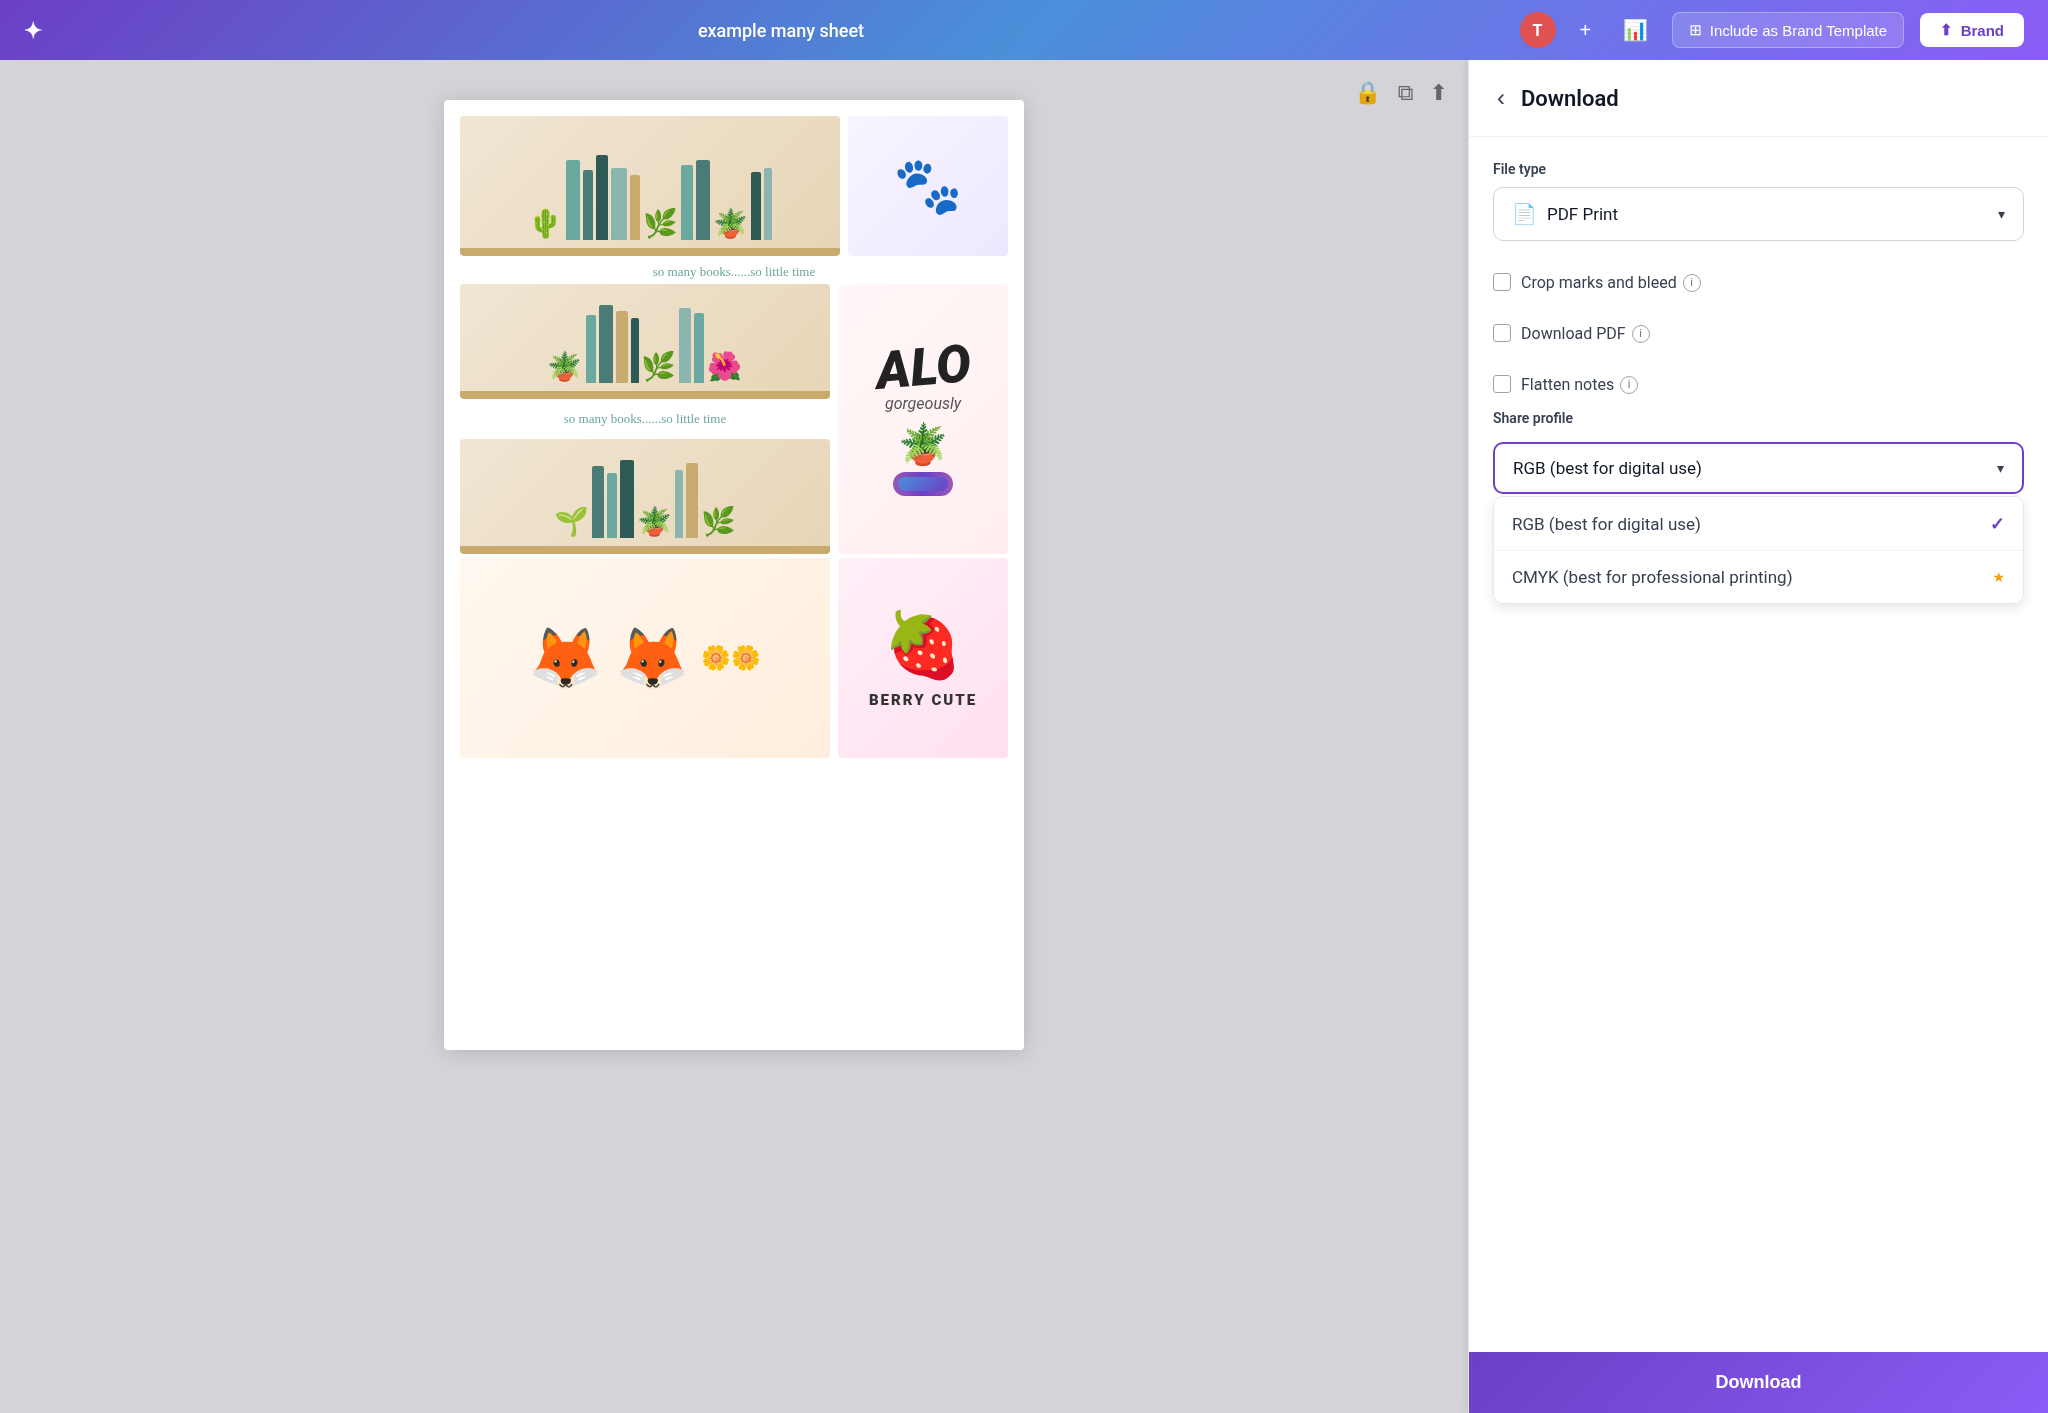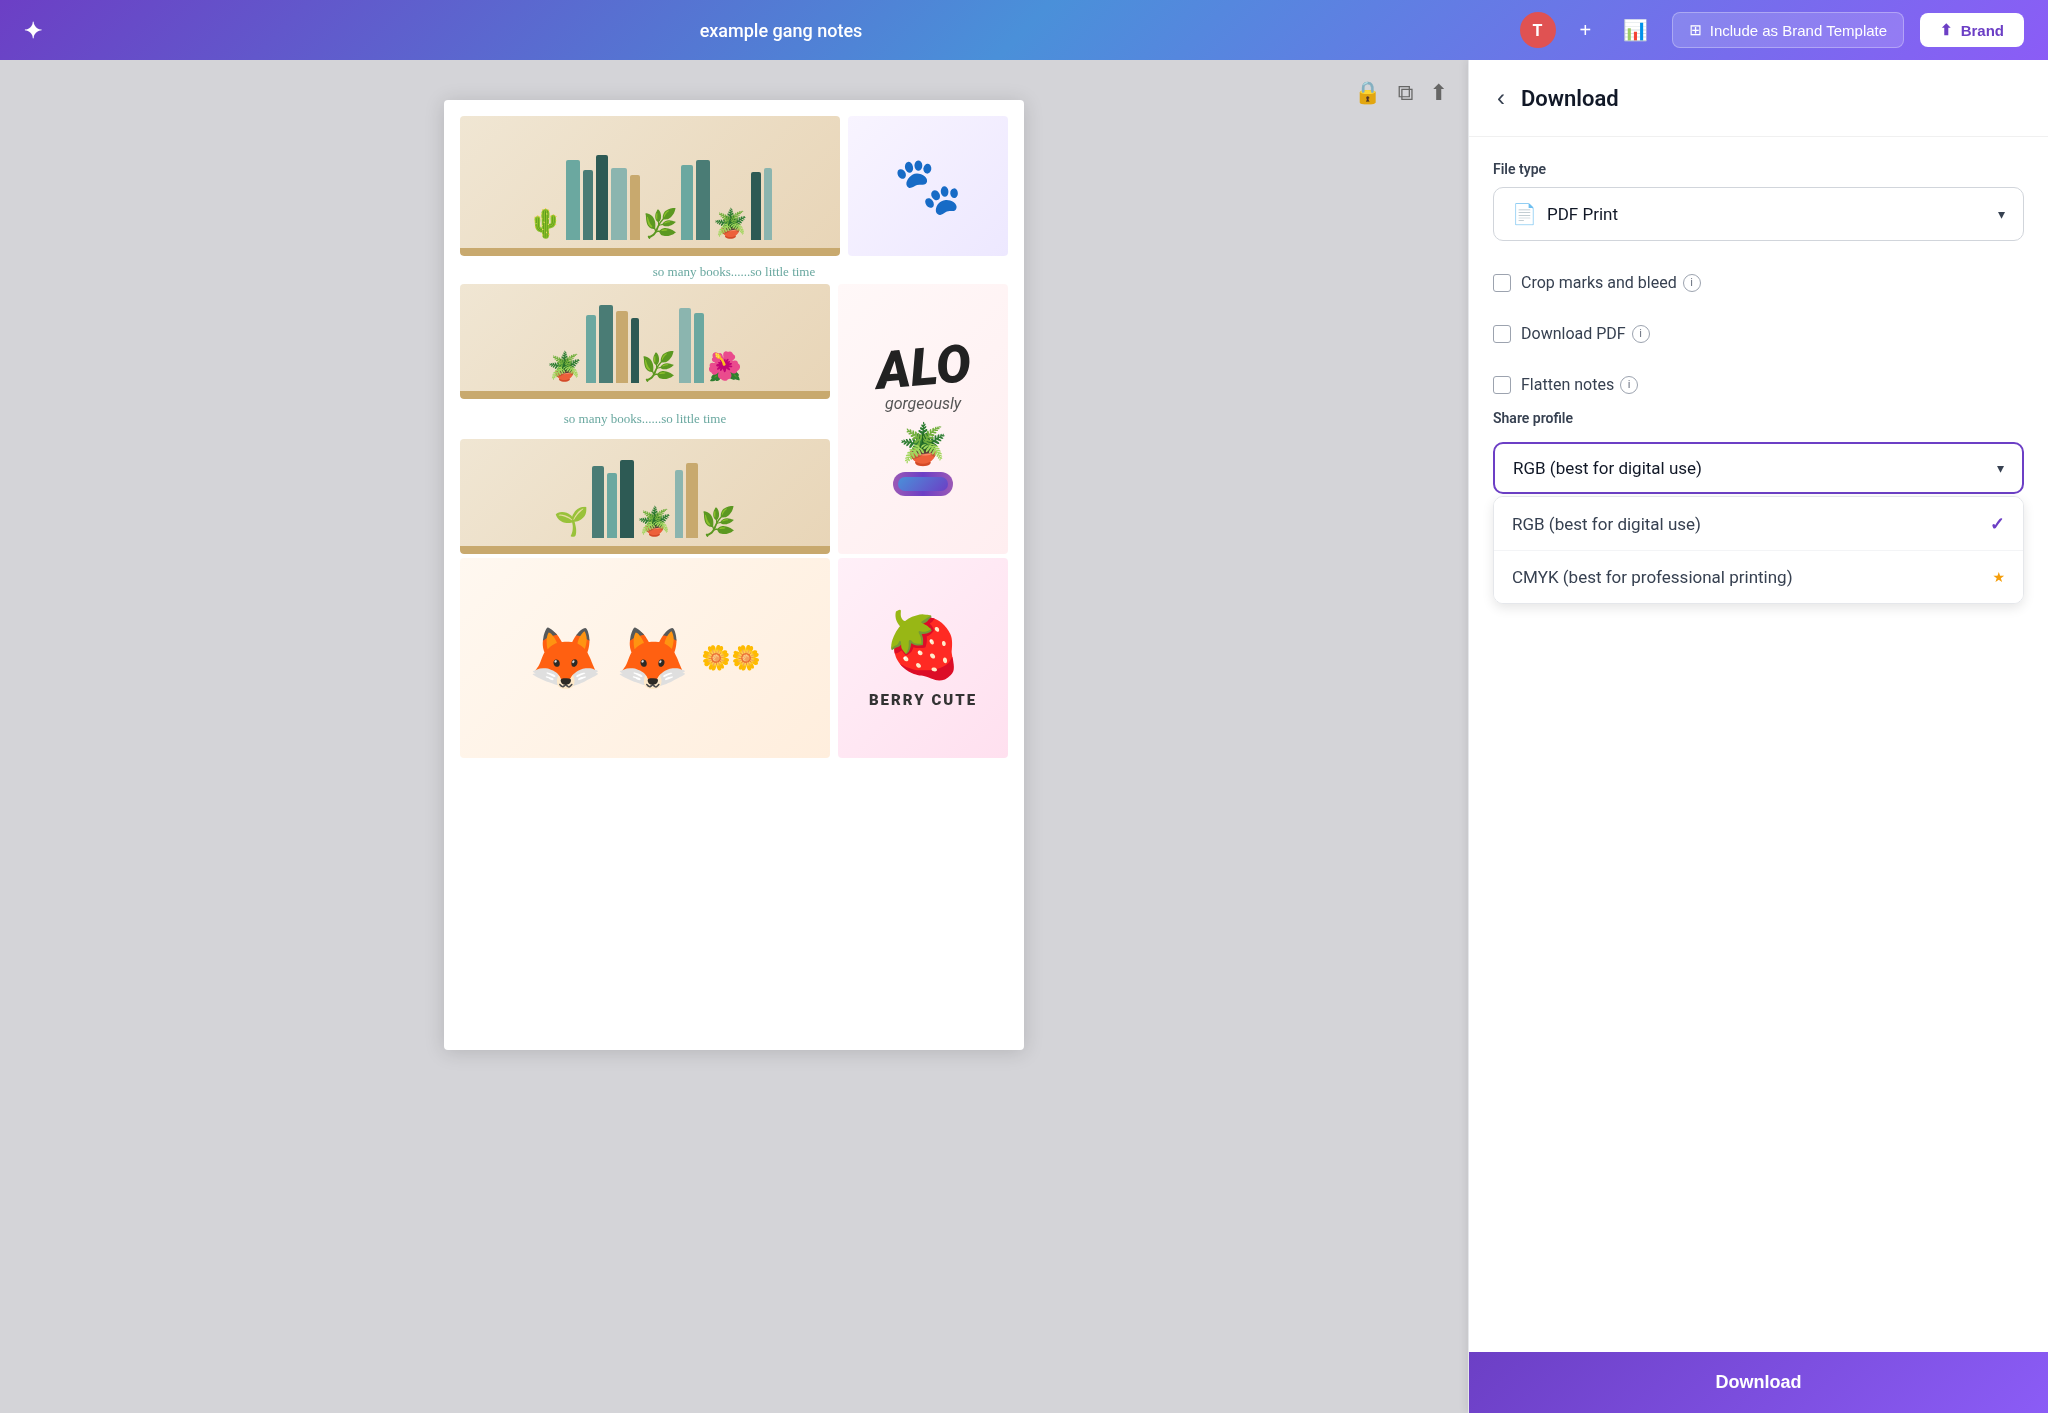--- a/index.html
+++ b/index.html
@@ -307,21 +307,21 @@
       color: #374151;
     }
     .pdf-icon {
       font-size: 20px;
       color: #374151;
     }
 
     
     .checkbox-row {
       display: flex;
-      align-items: center;
+      align-items: flex-start;
       gap: 10px;
       margin-bottom: 16px;
       margin-top: 32px;
     }
     .checkbox-input {
       width: 18px;
       height: 18px;
       border: 1.5px solid #9ca3af;
       border-radius: 3px;
       flex-shrink: 0;
@@ -433,21 +433,21 @@
     .plant-pot {
       font-size: 28px;
     }
   </style>
 </head>
 <body>
 
 <div class="topbar">
   <span style="color:white;font-size:22px;font-weight:700;">✦</span>
   <div style="flex:1; display:flex; justify-content:center; align-items:center; gap:16px;">
-    <span class="topbar-title">example gang notes</span>
+    <span class="topbar-title">example many sheet</span>
     <div class="topbar-avatar">T</div>
     <button class="topbar-icon-btn">+</button>
   </div>
   <button class="topbar-icon-btn">
     <span>📊</span>
   </button>
   <button class="topbar-btn">
     <span>⊞</span>
     <span>Include as Brand Template</span>
   </button>

